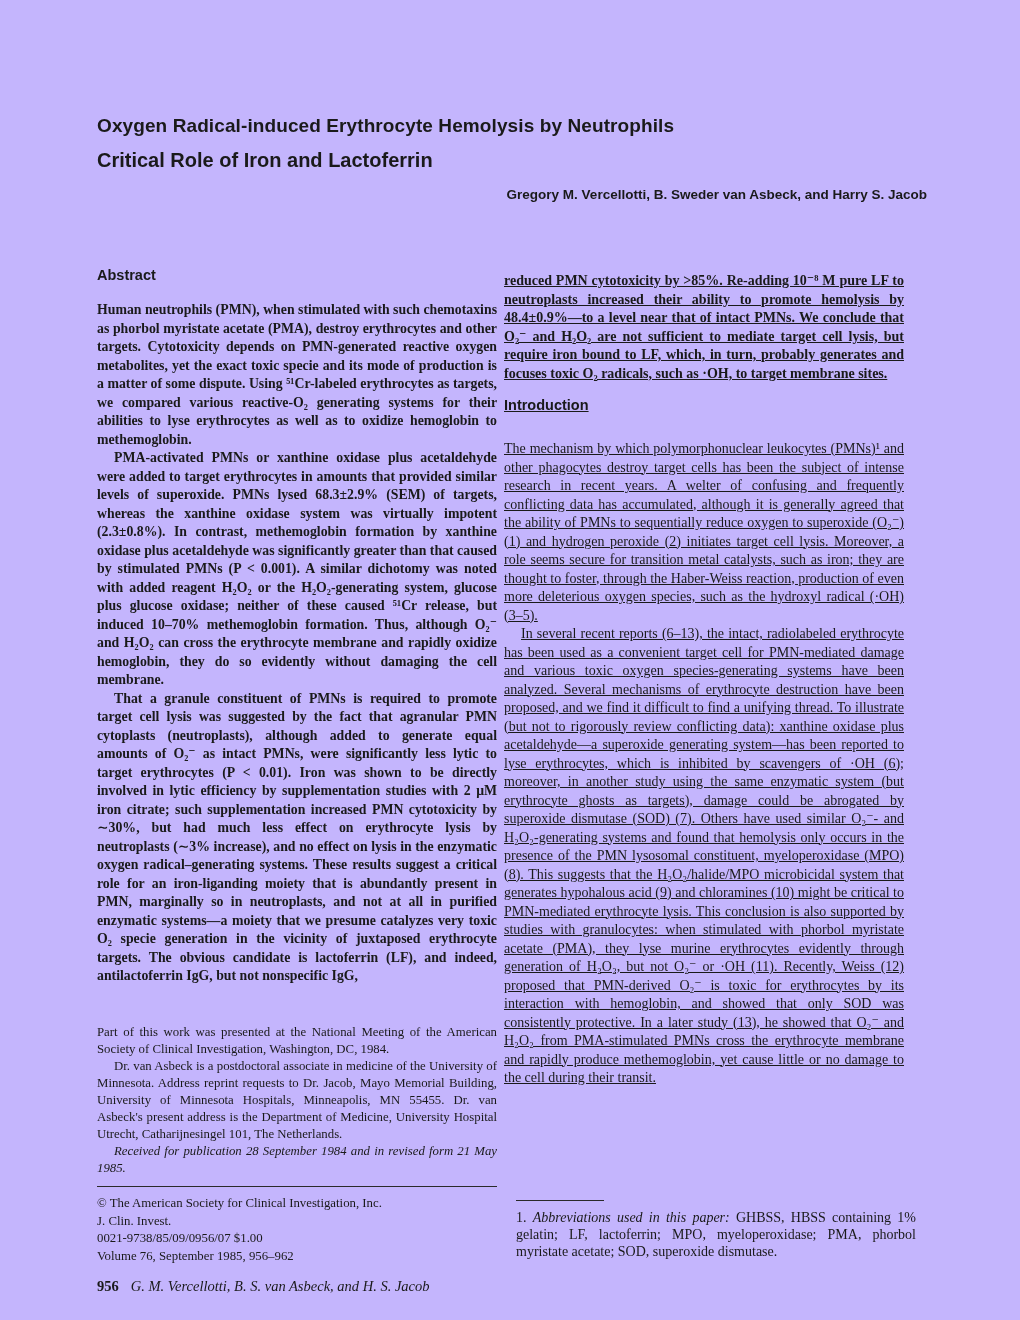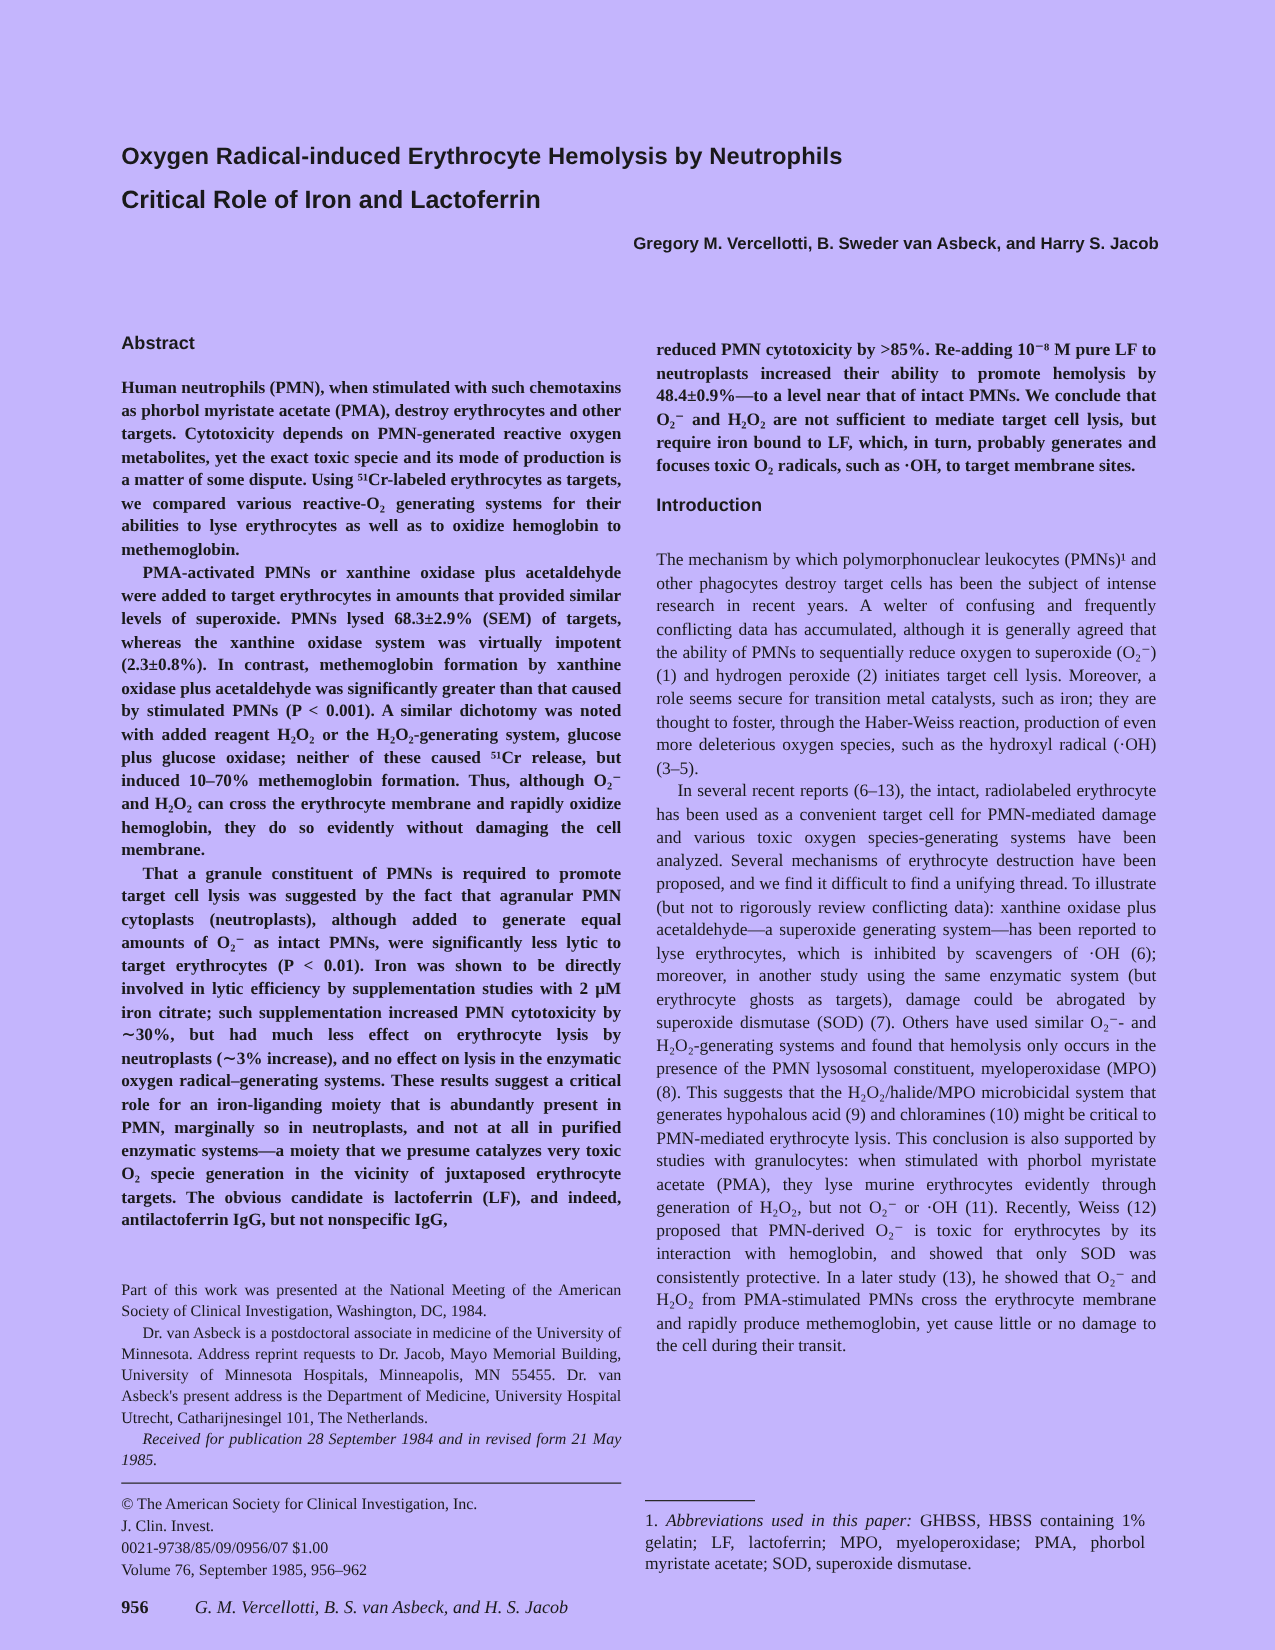--- a/index.html
+++ b/index.html
@@ -16,21 +16,21 @@
   .header { position: absolute; left: 97px; top: 115px; width: 830px; }
   .title    { font-family: "Liberation Sans", "DejaVu Sans", sans-serif; font-weight: bold; font-size: 19px; letter-spacing: 0.1px; }
   .subtitle { font-family: Liberation Sans, sans-serif; font-weight: bold; font-size: 20px; margin-top: 12px; }
   .authors  { font-family: "Liberation Sans", "DejaVu Sans", sans-serif; font-weight: bold; font-size: 13.5px; margin-top: 15px; text-align: right; }
   .affiliation { font-style: italic; font-size: 14.5px; margin-top: 4px; }
 
   
   .col { position: absolute; width: 400px; text-align: justify; hyphens: auto; }
   .col p { margin: 0; }
   .col-left  { left: 97px;  top: 266px; font-size: 13.8px; line-height: 18.5px; }
-  .col-right { left: 525px; top: 272px; font-size: 14px;   line-height: 18.5px; }
+  .col-right { left: 504px; top: 272px; font-size: 14px;   line-height: 18.5px; text-decoration: underline; }
 
   .section-heading {
     font-family: "Liberation Sans", "DejaVu Sans", sans-serif;
     font-weight: bold; font-size: 14.5px; text-align: left; line-height: 18px;
   }
   .abstract-heading { margin-bottom: 17px; }
   .intro-heading { margin-top: 13px; margin-bottom: 26px; }
 
   .bold-text p, .bold-text { font-weight: bold; }
   .indent { text-indent: 17px; }
@@ -42,21 +42,21 @@
 
   .journal-block { position: absolute; left: 97px; top: 1186px; width: 400px; border-top: 1px solid #2a2a2a; padding-top: 8px; font-size: 12.8px; line-height: 17.5px; }
   .journal-block p { margin: 0; }
 
   .abbrev-footnote { position: absolute; left: 516px; top: 1200px; width: 400px; font-size: 14px; line-height: 17px; text-align: justify; }
   .abbrev-rule { width: 88px; border-top: 1px solid #2a2a2a; margin-bottom: 8px; }
 
   
   .footer { position: absolute; left: 97px; top: 1278px; width: 830px; font-size: 14.5px; }
   .page-number { font-weight: bold; }
-  .running-title { font-style: italic; margin-left: 37px; }
+  .running-title { font-style: italic; margin-left: 12px; }
 </style>
 </head>
 <body>
 
 <div class="page">
 
   <header class="header">
     <h1 class="title">Oxygen Radical-induced Erythrocyte Hemolysis by Neutrophils</h1>
     <h2 class="subtitle">Critical Role of Iron and Lactoferrin</h2>
     <div class="authors">Gregory M. Vercellotti, B. Sweder van Asbeck, and Harry S. Jacob</div>

